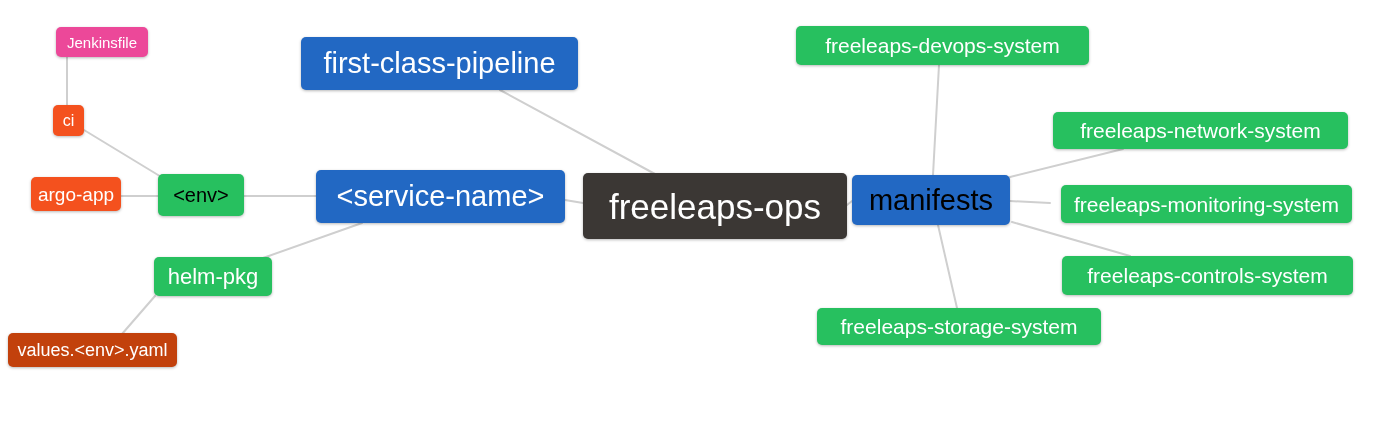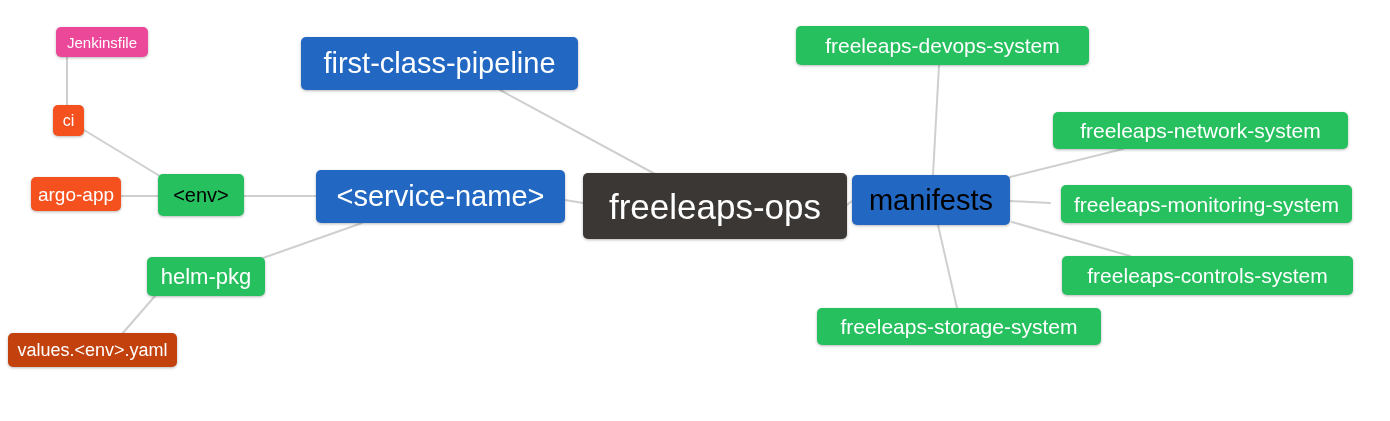--- a/index.html
+++ b/index.html
@@ -55,21 +55,21 @@
       <line x1="1010" y1="177" x2="1123" y2="149" stroke="#CFCFCF" stroke-width="2" stroke-linecap="round"></line>
       <line x1="1010" y1="201" x2="1050" y2="203" stroke="#CFCFCF" stroke-width="2" stroke-linecap="round"></line>
       <line x1="1012" y1="222" x2="1130" y2="256" stroke="#CFCFCF" stroke-width="2" stroke-linecap="round"></line>
       <line x1="938" y1="225" x2="957" y2="308" stroke="#CFCFCF" stroke-width="2" stroke-linecap="round"></line>
     </svg>
   <div>
       <div class="node" style="left: 21px; top: 27px; width: 92px; height: 30px; font-size: 15px; background: #ec4899; color: rgb(255, 255, 255); margin-left: 35px;">Jenkinsfile</div>
       <div class="node" style="left: 53px; top: 105px; width: 31px; height: 31px; font-size: 16px; background: rgb(244, 81, 30); color: rgb(255, 255, 255);">ci</div>
       <div class="node" style="left: 31px; top: 177px; width: 90px; height: 34px; font-size: 19px; background: rgb(244, 81, 30); color: rgb(255, 255, 255);">argo-app</div>
       <div class="node" style="left: 158px; top: 174px; width: 86px; height: 42px; font-size: 20px; background: rgb(39, 192, 95); color: #000000;">&lt;env&gt;</div>
-      <div class="node" style="left: 147px; top: 257px; width: 118px; height: 39px; font-size: 22px; background: rgb(39, 192, 95); color: rgb(255, 255, 255);">helm-pkg</div>
+      <div class="node" style="left: 154px; top: 257px; width: 118px; height: 39px; font-size: 22px; background: rgb(39, 192, 95); color: rgb(255, 255, 255);">helm-pkg</div>
       <div class="node" style="left: 8px; top: 333px; width: 169px; height: 34px; font-size: 18px; background: #c2410c; color: rgb(255, 255, 255);">values.&lt;env&gt;.yaml</div>
       <div class="node" style="left: 301px; top: 37px; width: 277px; height: 53px; font-size: 29px; background: rgb(34, 104, 195); color: rgb(255, 255, 255);">first-class-pipeline</div>
       <div class="node" style="left: 316px; top: 170px; width: 249px; height: 53px; font-size: 29px; background: rgb(34, 104, 195); color: rgb(255, 255, 255);">&lt;service-name&gt;</div>
       <div class="node" style="left: 583px; top: 173px; width: 264px; height: 66px; font-size: 35px; background: rgb(59, 55, 52); color: rgb(255, 255, 255);">freeleaps-ops</div>
       <div class="node" style="left: 852px; top: 175px; width: 158px; height: 50px; font-size: 29px; background: rgb(34, 104, 195); color: #000000;">manifests</div>
       <div class="node" style="left: 796px; top: 26px; width: 293px; height: 39px; font-size: 21px; background: rgb(39, 192, 95); color: rgb(255, 255, 255);">freeleaps-devops-system</div>
       <div class="node" style="left: 1053px; top: 112px; width: 295px; height: 37px; font-size: 21px; background: rgb(39, 192, 95); color: rgb(255, 255, 255);">freeleaps-network-system</div>
       <div class="node" style="left: 1048px; top: 185px; width: 291px; height: 38px; font-size: 21px; background: rgb(39, 192, 95); color: rgb(255, 255, 255); margin-left: 13px;">freeleaps-monitoring-system</div>
       <div class="node" style="left: 1062px; top: 256px; width: 291px; height: 39px; font-size: 21px; background: rgb(39, 192, 95); color: rgb(255, 255, 255);">freeleaps-controls-system</div>
       <div class="node" style="left: 817px; top: 308px; width: 284px; height: 37px; font-size: 21px; background: rgb(39, 192, 95); color: rgb(255, 255, 255);">freeleaps-storage-system</div>

